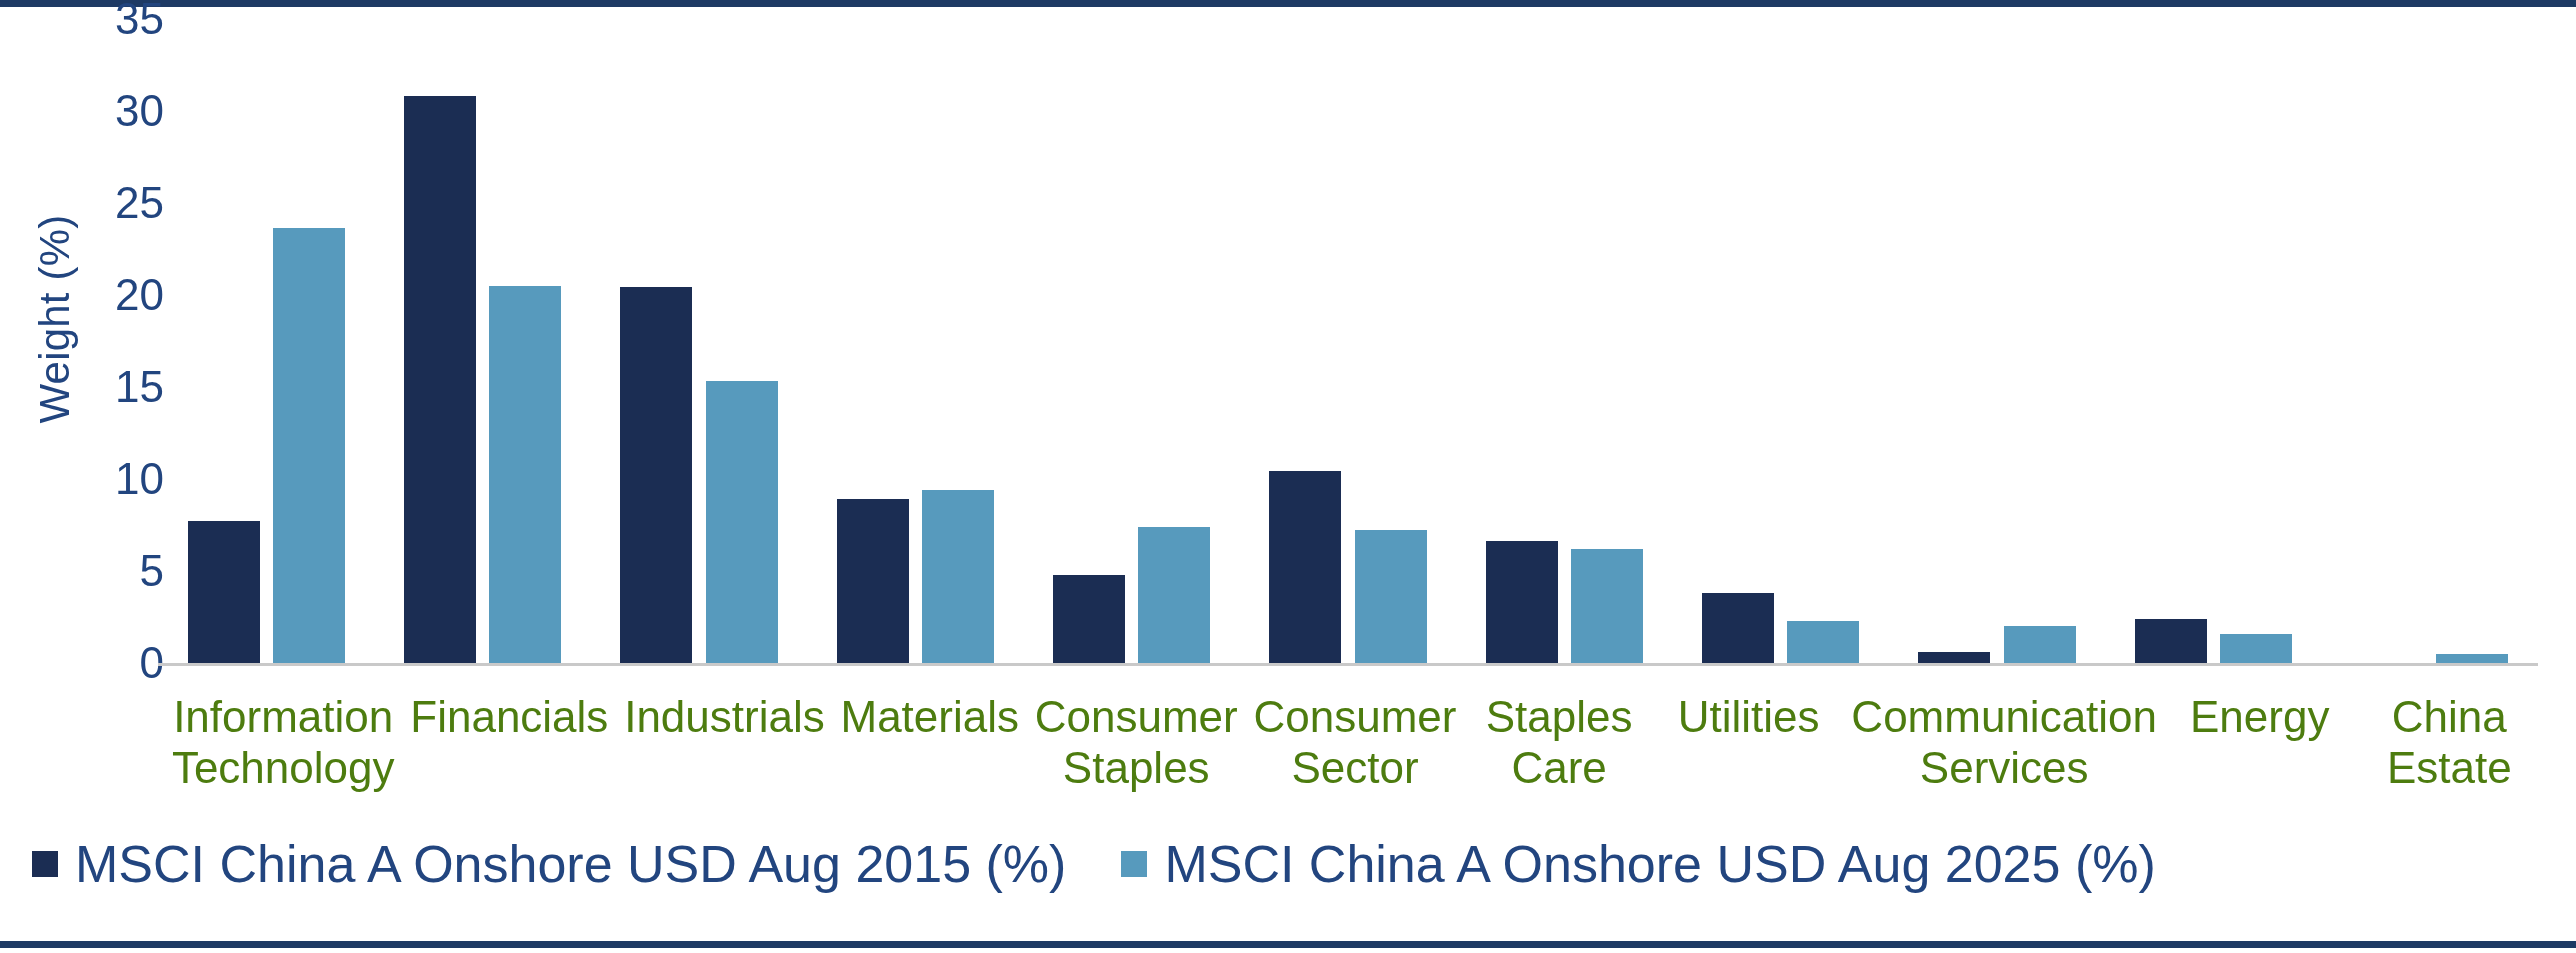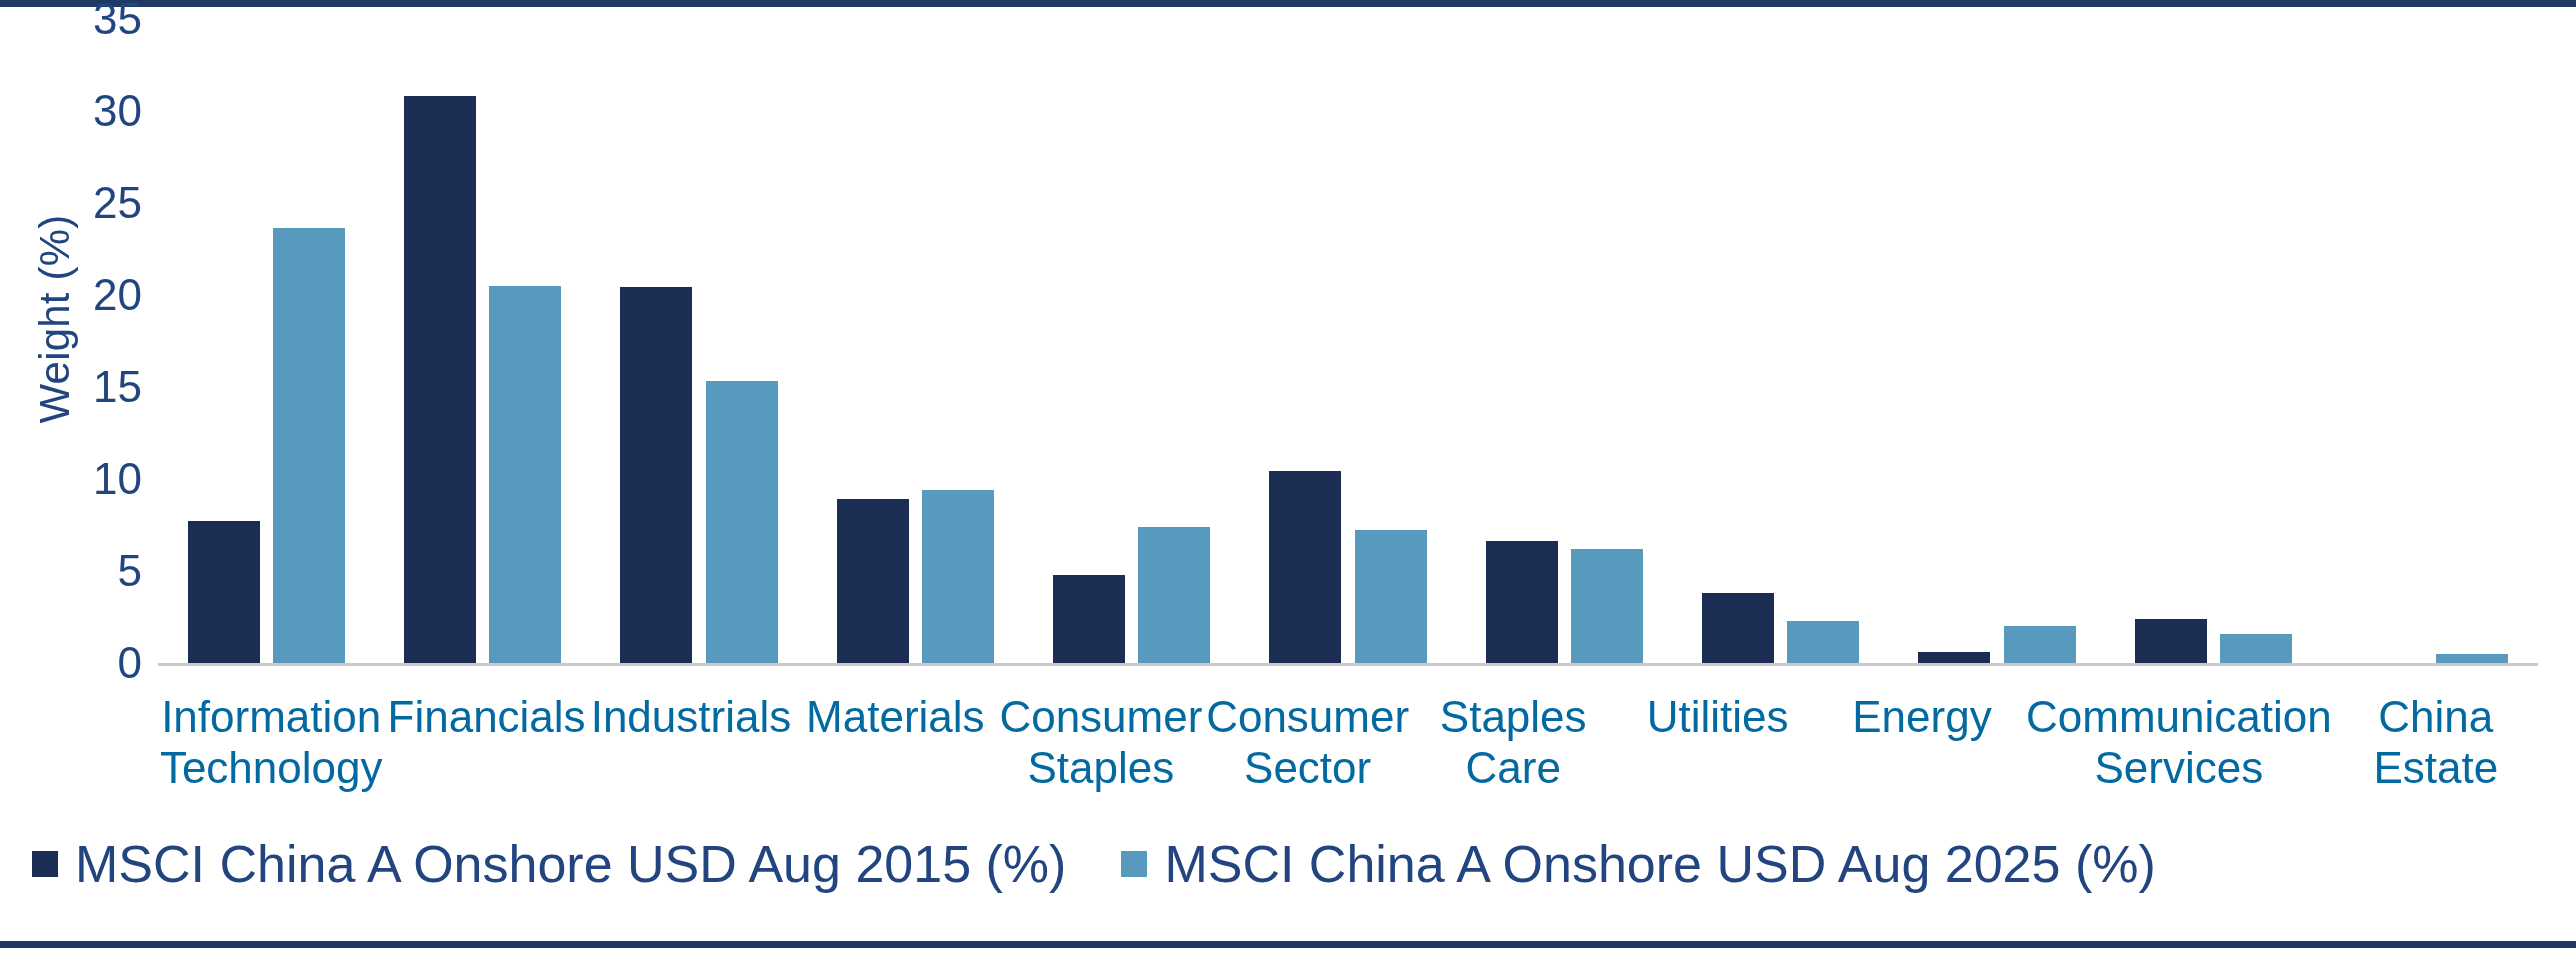--- a/index.html
+++ b/index.html
@@ -61,21 +61,21 @@
     right: 0;
     width: 100%;
     text-align: right;
     font-size: 44px;
     color: #22457f;
     line-height: 1;
     transform: translateY(-50%);
   }
   .yticks {
     position: absolute;
-    left: 28px;
+    left: 50px;
     top: 0;
     width: 114px;
     height: 647px;
     text-decoration: underline;
   }
 
   .plot {
     position: absolute;
     left: 158px;
     top: 0;
@@ -121,23 +121,24 @@
     left: 158px;
     top: 672px;
     width: 2380px;
     display: flex;
   }
   .xlabel {
     flex: 1 1 0;
     text-align: center;
     font-size: 44px;
     line-height: 1.17;
-    color: #0369a1;
+    color: #4d7c0f;
     padding: 0 1.9px;
     box-sizing: border-box;
+    margin-left: 12px;
   }
 
   
   .legend {
     position: absolute;
     left: 32px;
     top: 834px;
     display: flex;
     align-items: center;
     gap: 55px;
@@ -256,25 +257,25 @@
           <div>Sector</div>
         </div>
         <div class="xlabel">
           <div>Staples</div>
           <div>Care</div>
         </div>
         <div class="xlabel">
           <div>Utilities</div>
         </div>
         <div class="xlabel">
-          <div>Energy</div>
-        </div>
-        <div class="xlabel">
           <div>Communication</div>
           <div>Services</div>
+        </div>
+        <div class="xlabel">
+          <div>Energy</div>
         </div>
         <div class="xlabel">
           <div>China</div>
           <div>Estate</div>
         </div>
       </div>
   </div>
 
   <div class="legend">
       <div class="legend-item">

